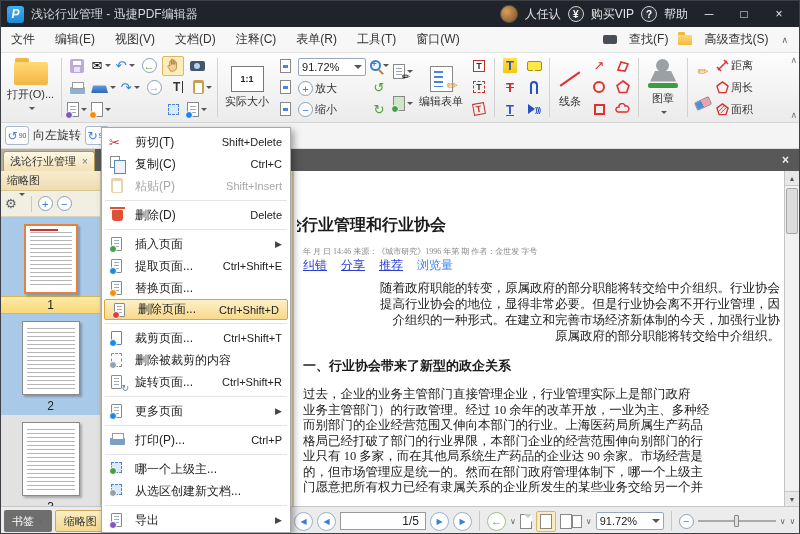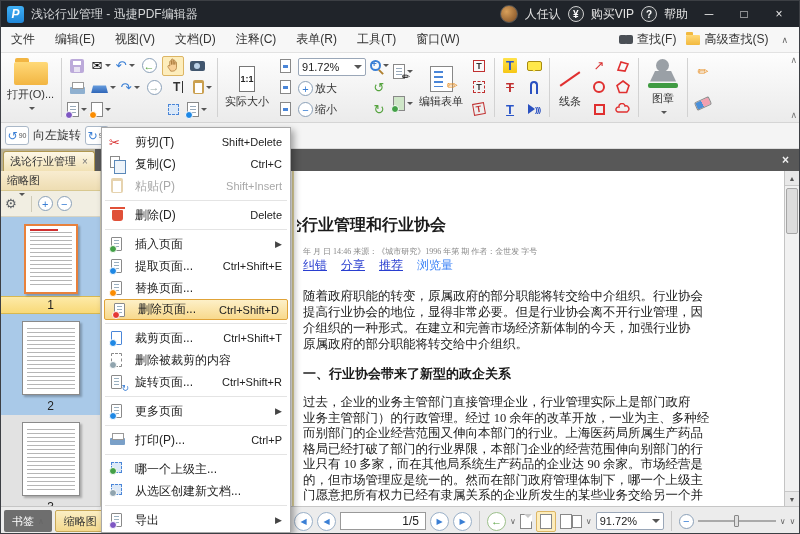--- a/index.html
+++ b/index.html
@@ -17,21 +17,21 @@
   .avatar { width:18px; height:18px; border-radius:50%; background:radial-gradient(circle at 35% 35%,#d9a05a,#7a4a22); border:1px solid #555; }
   .uname { color:#e2e2e2; cursor:default; }
   .circ-dark { width:16px; height:16px; border-radius:50%; background:#2e3338; border:1px solid #cfcfcf; color:#fff;
                display:flex; align-items:center; justify-content:center; font-size:10px; font-weight:bold; }
   .winbtn { width:28px; text-align:center; font-size:12px; color:#e8e8e8; }
 
   
   .menubar { height:26px; background:#f7f7f7; border-bottom:1px solid #e2e2e2; display:flex; align-items:center; color:#333; }
   .mitem { padding:0 10px; }
   .mb-right { margin-left:auto; display:flex; align-items:center; gap:10px; padding-right:8px; }
-  .mfind { display:flex; align-items:center; gap:4px; }
+  .mfind { display:flex; align-items:center; gap:12px; }
   .i-bino { position:relative; width:14px; height:9px; }
   .i-bino::before,.i-bino::after { content:""; position:absolute; top:0; width:8px; height:9px; background:#4a4f55; border-radius:2px; }
   .i-bino::before{ left:0; } .i-bino::after{ right:0; }
   .i-minifolder { width:14px; height:10px; background:linear-gradient(#ffd978,#f2b93e); border-radius:1px; position:relative; }
   .i-minifolder::before { content:""; position:absolute; top:-3px; left:0; width:7px; height:3px; background:#f2b93e; border-radius:1px 1px 0 0; }
   .caret-up { color:#666; font-size:9px; padding:0 3px; }
 
   
   .toolbar { height:70px; background:linear-gradient(#fdfdfd,#ebebeb); border-bottom:1px solid #d5d5d5;
              display:flex; align-items:stretch; padding:2px 2px; position:relative; }
@@ -55,21 +55,21 @@
   .i-scan { width:17px; height:8px; background:linear-gradient(#6aa0e0,#2f66b8); clip-path:polygon(12% 0,88% 0,100% 100%,0 100%); margin-top:4px; }
   .i-tsel { font-weight:bold; color:#333; font-size:12px; border-right:1px solid #333; padding-right:2px; line-height:12px; }
   .i-clip { width:11px; height:14px; background:#caa050; border-radius:2px; position:relative; }
   .i-clip::after { content:""; position:absolute; left:2px; top:3px; right:2px; bottom:1px; background:#fff; }
   .i-pg { width:12px; height:15px; background:#fff; border:1px solid #888; position:relative; }
   .i-pg.lined::before { content:""; position:absolute; left:2px; right:2px; top:3px; height:8px;
       background:repeating-linear-gradient(#9ab 0 1px,transparent 1px 3px); }
   .bdg { position:absolute; width:8px; height:8px; border-radius:50%; left:-3px; bottom:-3px; border:1px solid #fff; }
   .bg-green{background:#43a047;} .bg-red{background:#e53935;} .bg-blue{background:#1e88e5;}
   .bg-org{background:#fb8c00;} .bg-pur{background:#7e57c2;} .bg-gray{background:#90a4ae;}
-  .i-11 { width:16px; height:26px; background:#fff; border:1px solid #777; display:flex; align-items:center; justify-content:center; font-size:9px; font-weight:bold; color:#222; }
+  .i-11 { width:33px; height:26px; background:#fff; border:1px solid #777; display:flex; align-items:center; justify-content:center; font-size:9px; font-weight:bold; color:#222; }
   .fitpg { width:11px; height:14px; background:#fff; border:1px solid #888; position:relative; }
   .fitpg::after { content:""; position:absolute; left:2px; top:5px; right:2px; height:3px; background:#4a86d8; }
   .combo { background:#fff; border:1px solid #9aa7b8; border-radius:2px; height:18px; display:flex; align-items:center; padding:0 3px; gap:4px; font-size:11px; color:#222; }
   .combo .cv { min-width:48px; }
   .combo .car { width:0; height:0; border:4px solid transparent; border-top-color:#555; margin-top:4px; }
   .circbtn { width:15px; height:15px; border:1px solid #8aa0b8; border-radius:50%; display:flex; align-items:center; justify-content:center; color:#3a7fd5; font-size:11px; background:#fff; }
   .lbl11 { font-size:11px; color:#333; }
   .i-mag { width:11px; height:11px; border:2px solid #3a7fd5; border-radius:50%; position:relative; }
   .i-mag::before { content:""; position:absolute; right:-5px; bottom:-4px; width:6px; height:2px; background:#b08030; transform:rotate(45deg); }
   .i-mag::after { content:"+"; position:absolute; left:0px; top:-3px; color:#3a7fd5; font-size:9px; font-weight:bold; }
@@ -135,21 +135,21 @@
 
   
   .docarea { flex:1; position:relative; background:#fff; overflow:hidden; }
   .pageedge { position:absolute; left:191px; top:0; bottom:0; width:2px; background:#e6d9a0; }
   .dcontent { position:absolute; left:196px; top:0; right:15px; bottom:0; overflow:hidden;
               font-family:"Liberation Serif","DejaVu Serif",serif; color:#1a1a1a; padding:44px 4px 0 6px; }
   .dtitle { font-size:16px; font-weight:bold; margin-left:-33px; white-space:nowrap; }
   .dmeta { font-size:8px; color:#888; margin-top:10px; white-space:nowrap; }
   .dlinks { font-size:12px; display:flex; gap:14px; }
   .dlinks .lk { color:#2a3fd0; text-decoration:underline; }
-  .dpara { margin-top:14px; font-size:12.5px; line-height:16px; }
+  .dpara { margin-top:6px; font-size:12.5px; line-height:16px;text-align:right; }
   .dpara div { white-space:nowrap; }
   .dhead { margin-top:13px; font-size:13px; font-weight:bold; }
   .dpara2 { margin-top:12px; font-size:12.5px; line-height:15.5px; }
   .dpara2 div { white-space:nowrap; }
 
   
   .vscroll { position:absolute; right:0; top:0; bottom:0; width:15px; background:#f1f1f1; border-left:1px solid #c4c4c4; }
   .vbtn { height:15px; display:flex; align-items:center; justify-content:center; font-size:7px; color:#555; background:#e8e8e8; border-bottom:1px solid #c8c8c8; }
   .vbtn.bot { position:absolute; bottom:0; left:0; right:0; border-top:1px solid #c8c8c8; border-bottom:none; }
   .vthumb { position:absolute; left:1px; right:1px; top:17px; height:46px; background:#dcdcdc; border:1px solid #a6a6a6; border-radius:2px; }
@@ -487,20 +487,41 @@
     </div>
     <div class="tsep"></div>
 
     <div class="tcol">
       <span class="tbtn">
           <span class="gly c-org">✏</span>
         </span>
       <span class="tbtn">
           <span class="i-ers"></span>
         </span>
+    </div>
+    <div class="tcol">
+      <div class="trow">
+        <svg class="shp" width="13" height="13" viewBox="0 0 13 13">
+            <path d="M2 11 L11 2 M1 8 L5 12 M8 1 L12 5" fill="none" stroke="#d83030" stroke-width="1.5"></path>
+          </svg>
+        <span class="mlabel11">距离</span>
+      </div>
+      <div class="trow">
+        <svg class="shp" width="13" height="13" viewBox="0 0 14 14">
+            <path d="M7 1 L13 5.5 L10.6 12.5 L3.4 12.5 L1 5.5 Z" fill="none" stroke="#d83030" stroke-width="1.5"></path>
+          </svg>
+        <span class="mlabel11">周长</span>
+      </div>
+      <div class="trow">
+        <svg class="shp" width="13" height="13" viewBox="0 0 14 14">
+            <path d="M7 1 L13 5.5 L10.6 12.5 L3.4 12.5 L1 5.5 Z" fill="none" stroke="#d83030" stroke-width="1.5"></path>
+            <path d="M3 9 L9 3 M5 11 L11 5" stroke="#d83030" stroke-width="1"></path>
+          </svg>
+        <span class="mlabel11">面积</span>
+      </div>
     </div>
 
     <span class="tb-chev">∧</span>
     <span class="tb-chev2">∧</span>
   </div>
 
   <div class="rotatebar">
     <span class="rot90">
         <span>↺</span>
         <span class="deg">90</span>

